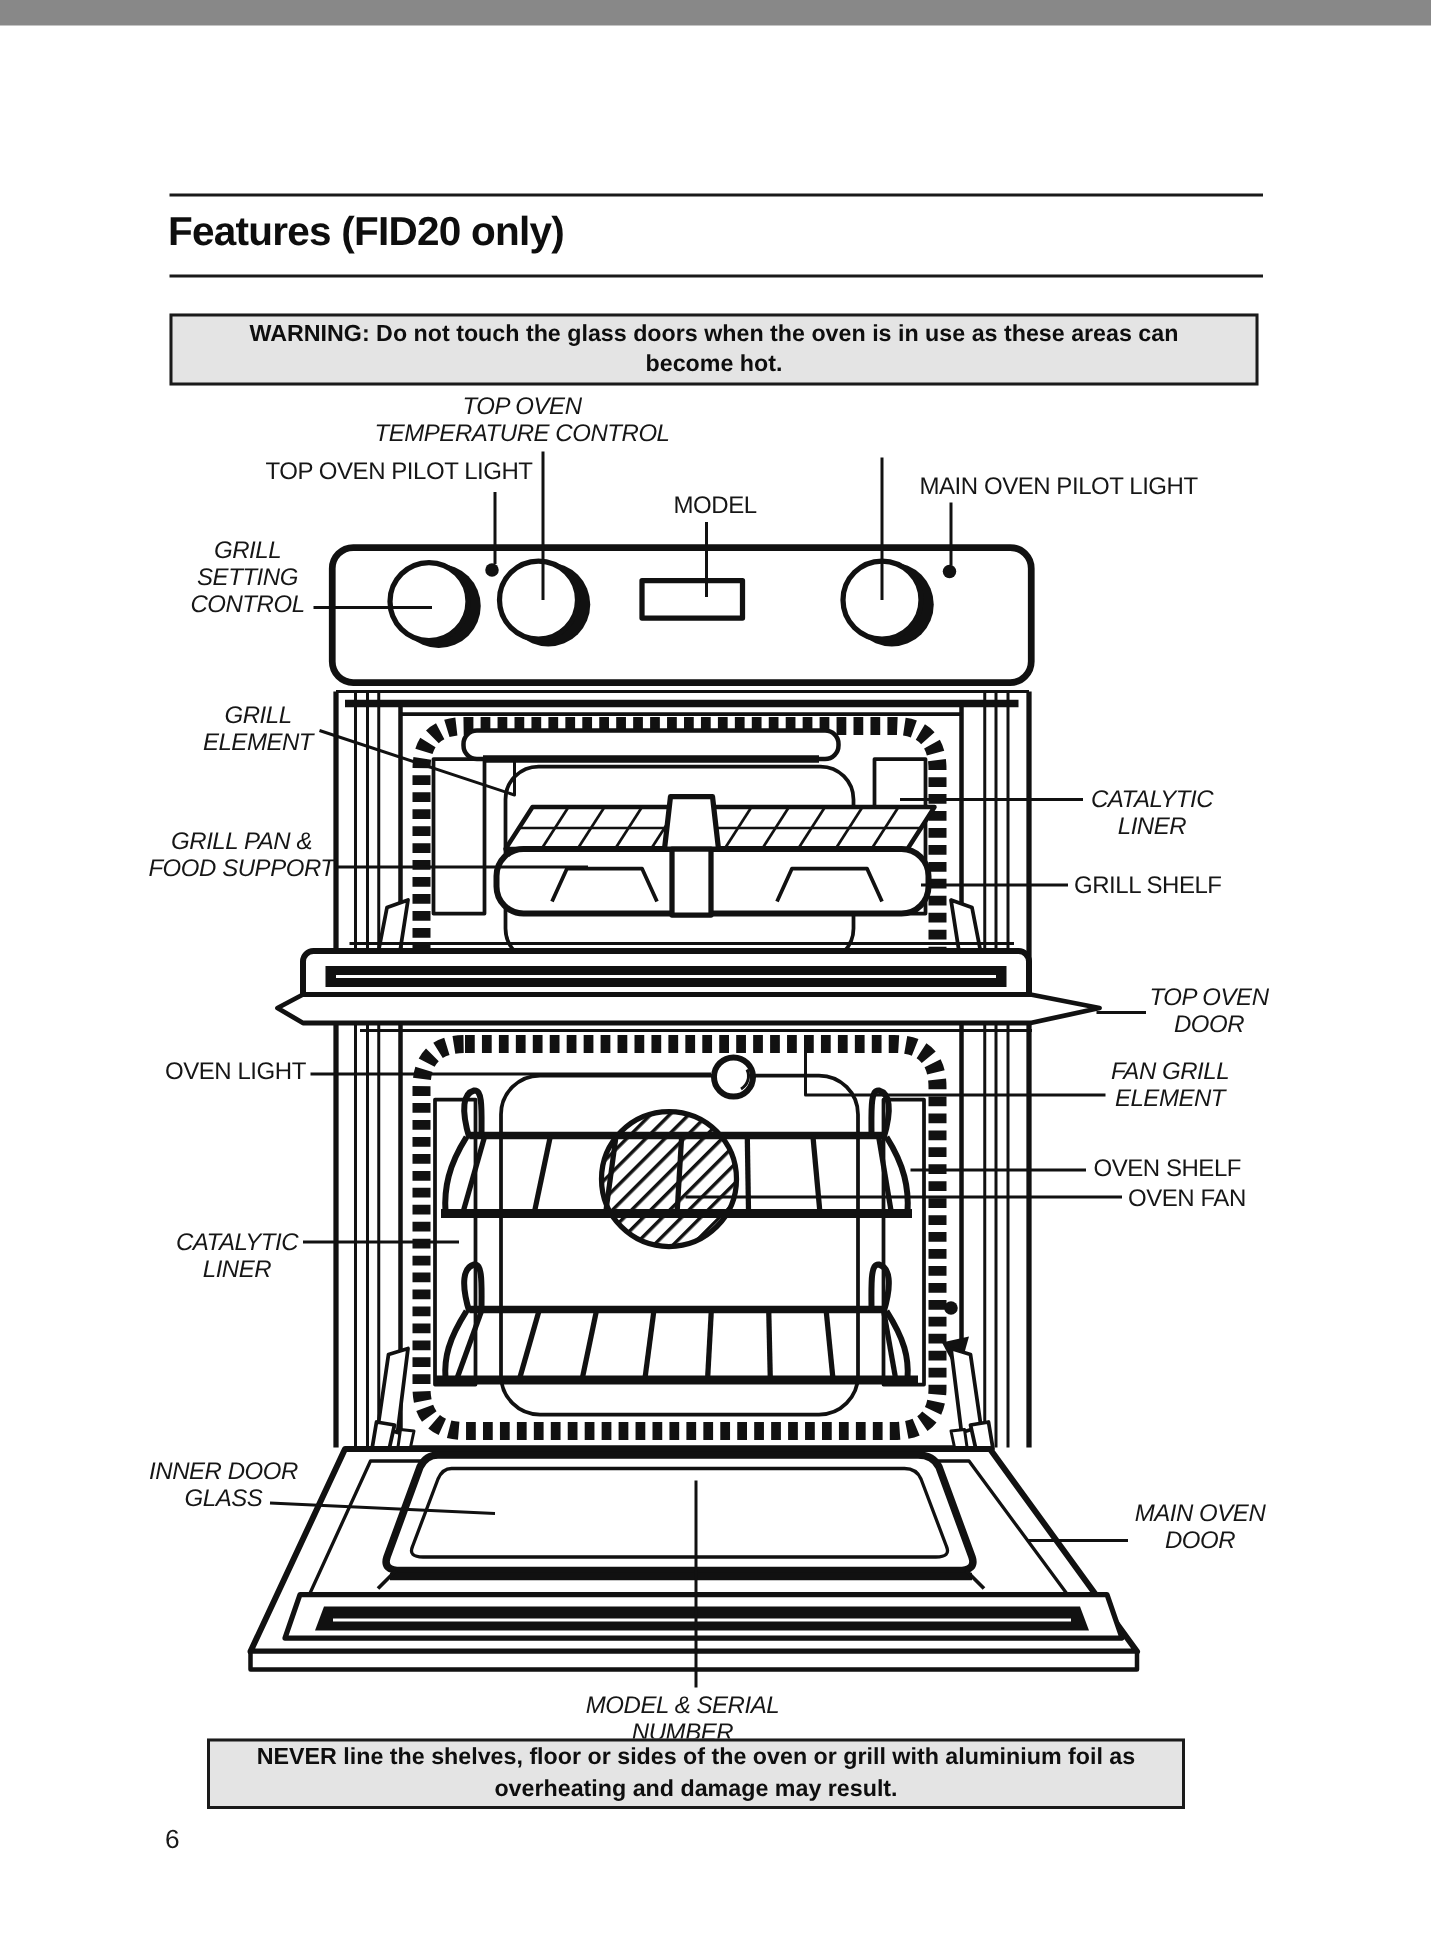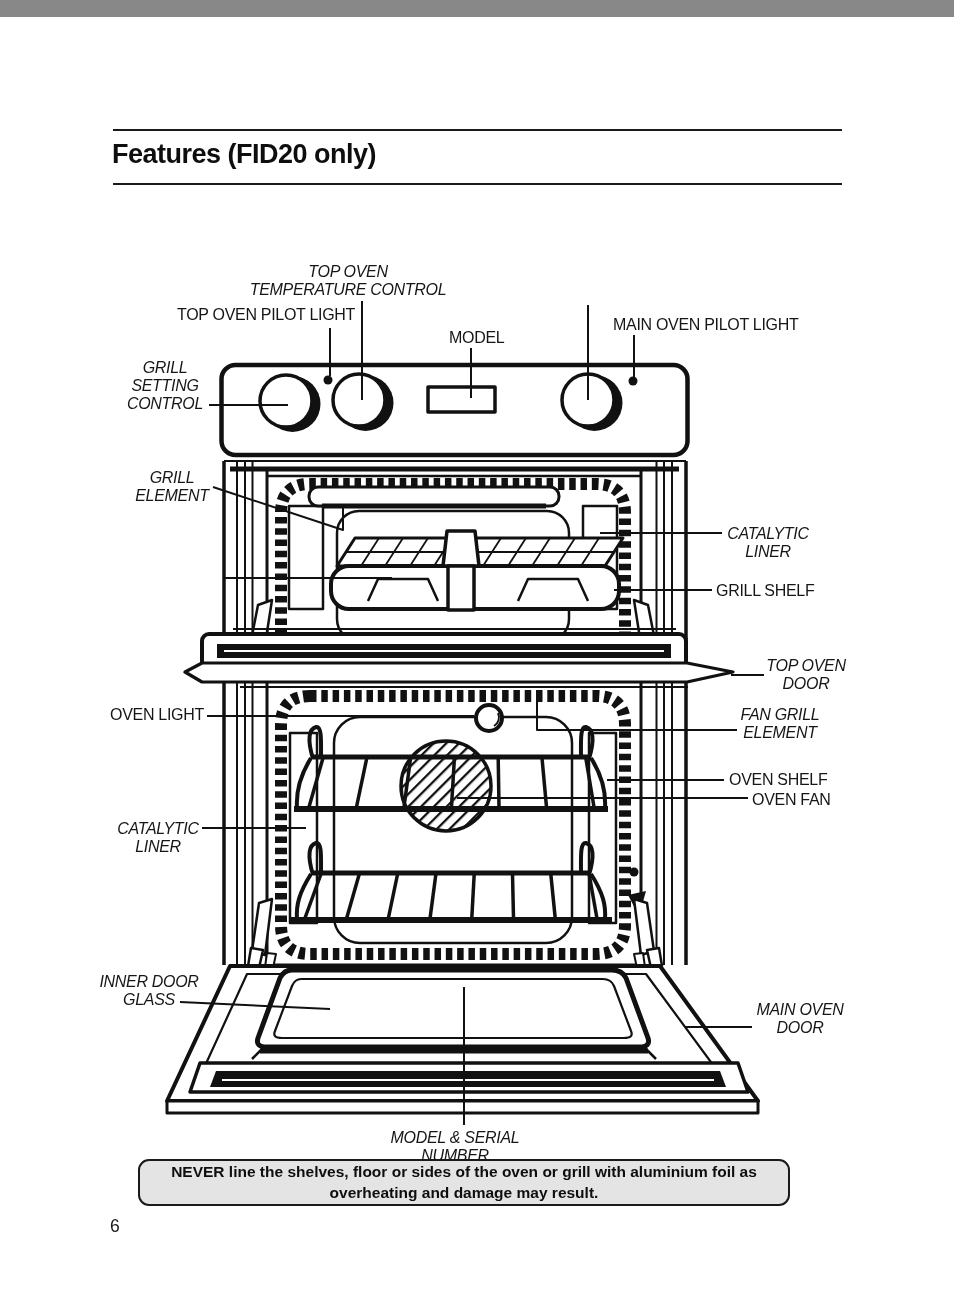--- a/index.html
+++ b/index.html
@@ -21,21 +21,21 @@
   .callout-box{
     position:absolute;
     background:#e4e4e4;
     border:2px solid #1a1a1a;
     font-weight:bold;font-size:15.5px;line-height:20.5px;
     text-align:center;color:#0e0e0e;
     white-space:pre-line;
     display:flex;align-items:center;justify-content:center;
   }
   .warning-box{left:113px;top:192px;width:722px;height:44px;}
-  .note-box{left:138px;top:1142px;width:648px;height:43px;border-radius:11px;}
+  .note-box{left:138px;top:1142px;width:648px;height:43px;}
   svg.art{position:absolute;left:0;top:0;}
   .lbl{
     position:absolute;
     font-size:16px;line-height:18px;letter-spacing:-0.3px;
     white-space:pre-line;color:#161616;
   }
   .lbl.center{text-align:center;font-style:italic;}
   .page-number{
     position:absolute;left:110px;top:1199px;
     font-size:17.5px;color:#1a1a1a;
@@ -43,20 +43,24 @@
 </style>
 </head>
 <body>
 
 <div class="page">
 
   <div class="rule" style="top:112px"></div>
   <div class="title">Features (FID20 only)</div>
   <div class="rule" style="top:166px"></div>
 
+  <div class="callout-box warning-box">
+    <span>WARNING: Do not touch the glass doors when the oven is in use as these areas can
+become hot.</span>
+  </div>
 
   <svg class="art" width="954" height="1305" viewBox="0 0 954 1305" stroke="#111111" fill="none" stroke-linejoin="round">
     <defs>
       <pattern id="hatch" patternUnits="userSpaceOnUse" width="9" height="9" patternTransform="rotate(45)">
         <line x1="1" y1="0" x2="1" y2="9" stroke="#111111" stroke-width="2.6"></line>
       </pattern>
     </defs>
 
     <g>
       <line x1="224" y1="444" x2="224" y2="948" stroke-width="3.5"></line>
@@ -230,20 +234,22 @@
   <div class="lbl center" style="left:238px;top:246px;width:220px">TOP OVEN
 TEMPERATURE CONTROL</div>
   <div class="lbl" style="left:177px;top:289px">TOP OVEN PILOT LIGHT</div>
   <div class="lbl" style="left:613px;top:299px">MAIN OVEN PILOT LIGHT</div>
   <div class="lbl" style="left:449px;top:312px">MODEL</div>
   <div class="lbl center" style="left:115px;top:342px;width:100px">GRILL
 SETTING
 CONTROL</div>
   <div class="lbl center" style="left:122px;top:452px;width:100px">GRILL
 ELEMENT</div>
+  <div class="lbl center" style="left:91px;top:536px;width:140px">GRILL PAN &amp;
+FOOD SUPPORT</div>
   <div class="lbl center" style="left:706px;top:508px;width:124px">CATALYTIC
 LINER</div>
   <div class="lbl" style="left:716px;top:565px">GRILL SHELF</div>
   <div class="lbl center" style="left:744px;top:640px;width:124px">TOP OVEN
 DOOR</div>
   <div class="lbl" style="left:110px;top:689px">OVEN LIGHT</div>
   <div class="lbl center" style="left:718px;top:689px;width:124px">FAN GRILL
 ELEMENT</div>
   <div class="lbl" style="left:729px;top:754px">OVEN SHELF</div>
   <div class="lbl" style="left:752px;top:774px">OVEN FAN</div>

